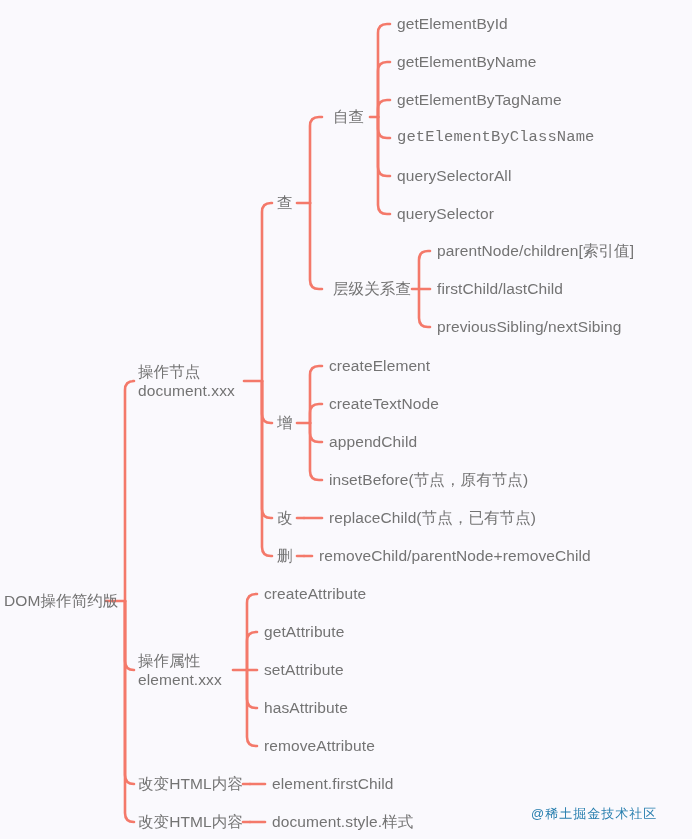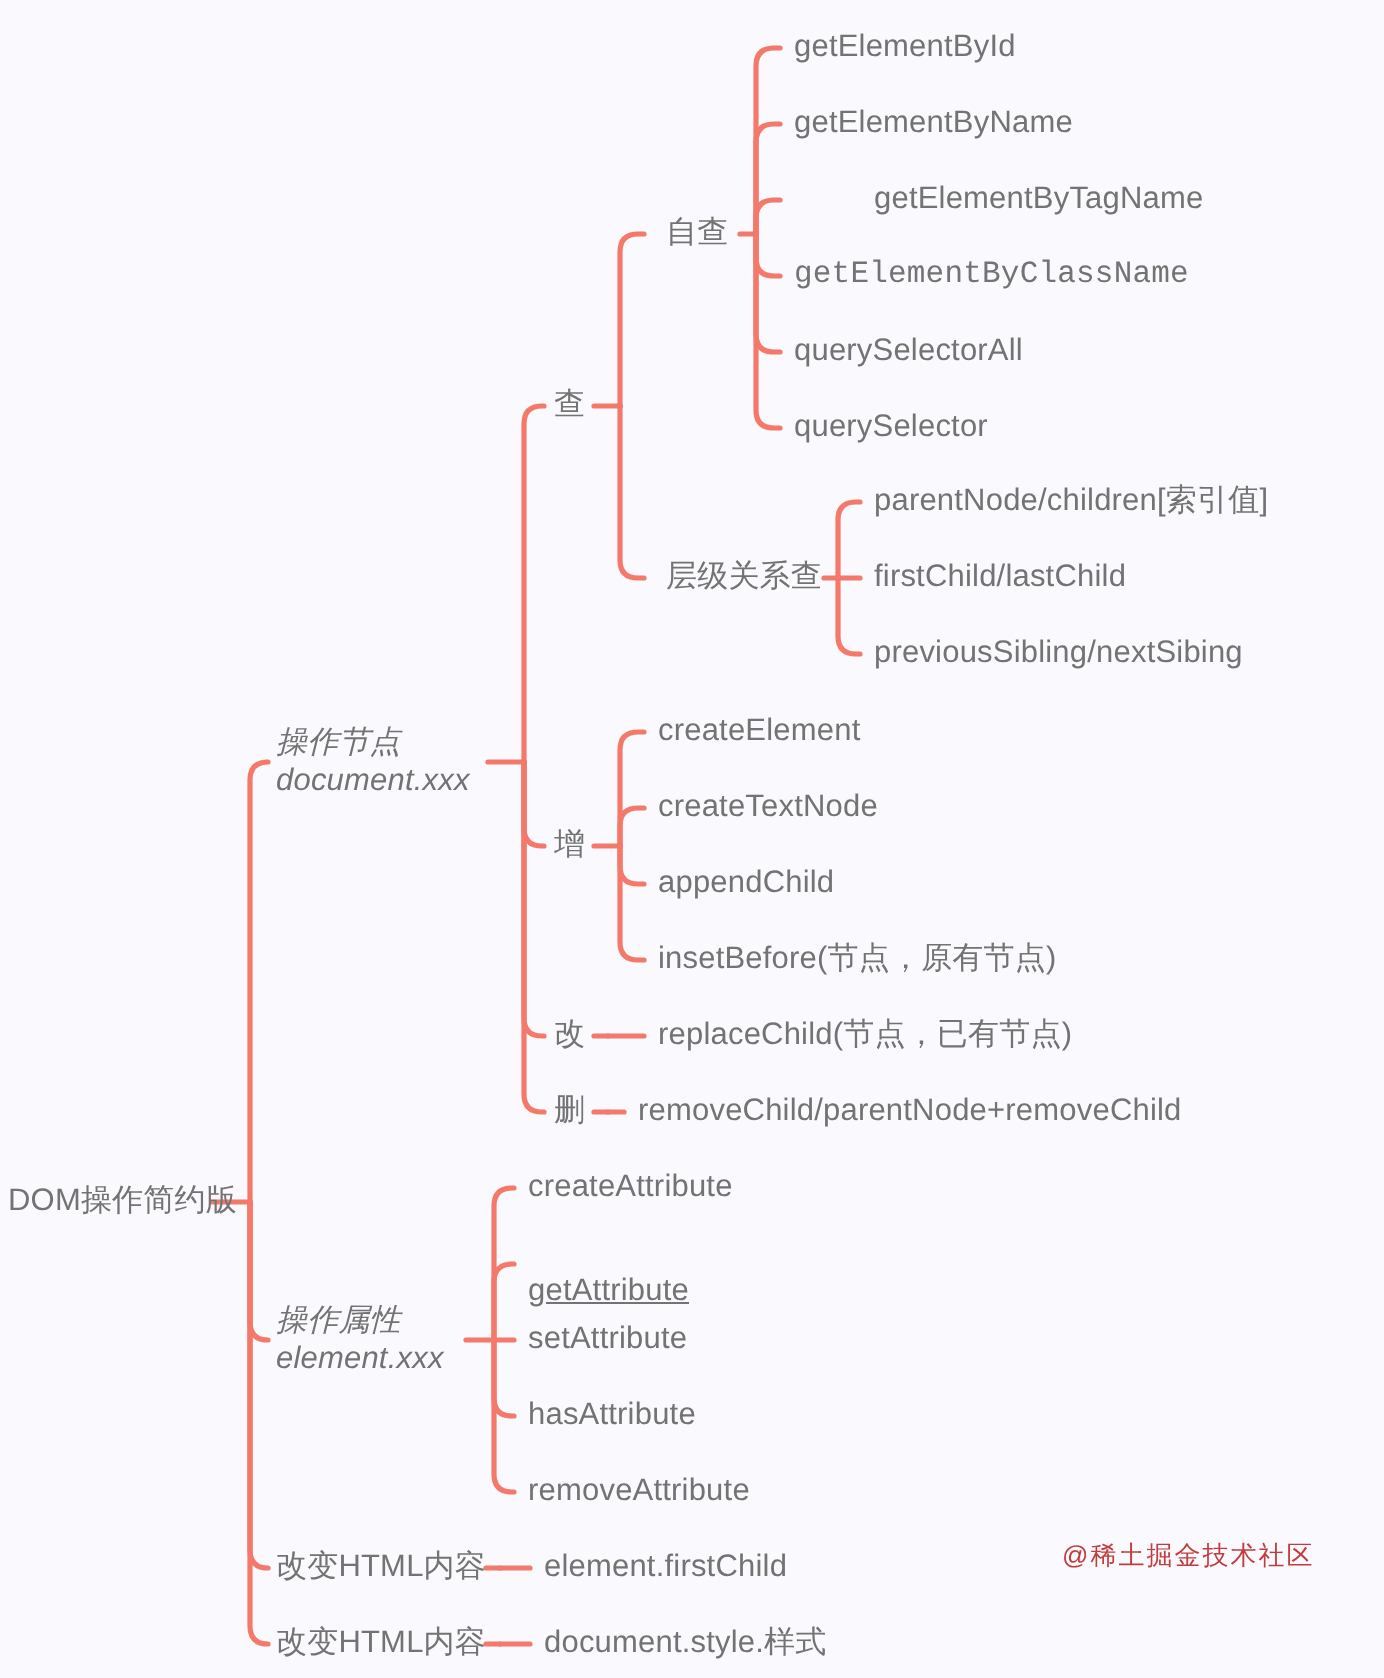--- a/index.html
+++ b/index.html
@@ -28,21 +28,20 @@
     position: absolute;
     color: #737373;
     font-size: 15.5px;
     line-height: 19px;
     white-space: pre;
     letter-spacing: 0.1px;
     font-family: "Liberation Sans", "DejaVu Sans", sans-serif;
   }
   .node-label.two-line {
     line-height: 19px;
-    font-style: italic;
   }
   .watermark {
     position: absolute;
     color: #c9c9d6;
     font-size: 13px;
     letter-spacing: 1px;
     white-space: pre;
     font-family: "Liberation Sans", "DejaVu Sans", sans-serif;
     opacity: 0.85;
   }
@@ -112,37 +111,37 @@
       <div class="node-label" style="left: 138px; top: 774px;">改变HTML内容</div>
       <div class="node-label" style="left: 138px; top: 812px;">改变HTML内容</div>
       <div class="node-label" style="left: 277px; top: 193px;">查</div>
       <div class="node-label" style="left: 277px; top: 413px;">增</div>
       <div class="node-label" style="left: 277px; top: 508px;">改</div>
       <div class="node-label" style="left: 277px; top: 546px;">删</div>
       <div class="node-label" style="left: 333px; top: 107px;">自查</div>
       <div class="node-label" style="left: 333px; top: 279px;">层级关系查</div>
       <div class="node-label" style="left: 397px; top: 14px;">getElementById</div>
       <div class="node-label" style="left: 397px; top: 52px;">getElementByName</div>
-      <div class="node-label" style="left: 397px; top: 90px; margin-left: 40px;">getElementByTagName</div>
+      <div class="node-label" style="left: 397px; top: 90px;">getElementByTagName</div>
       <div class="node-label" style="left: 397px; top: 128px; font-family: Liberation Mono, monospace;">getElementByClassName</div>
       <div class="node-label" style="left: 397px; top: 166px;">querySelectorAll</div>
       <div class="node-label" style="left: 397px; top: 204px;">querySelector</div>
       <div class="node-label" style="left: 437px; top: 241px; text-align: right;">parentNode/children[索引值]</div>
       <div class="node-label" style="left: 437px; top: 279px;">firstChild/lastChild</div>
       <div class="node-label" style="left: 437px; top: 317px;">previousSibling/nextSibing</div>
       <div class="node-label" style="left: 329px; top: 356px;">createElement</div>
       <div class="node-label" style="left: 329px; top: 394px;">createTextNode</div>
       <div class="node-label" style="left: 329px; top: 432px;">appendChild</div>
       <div class="node-label" style="left: 329px; top: 470px;">insetBefore(节点，原有节点)</div>
       <div class="node-label" style="left: 329px; top: 508px;">replaceChild(节点，已有节点)</div>
       <div class="node-label" style="left: 319px; top: 546px;">removeChild/parentNode+removeChild</div>
       <div class="node-label" style="left: 264px; top: 584px;">createAttribute</div>
-      <div class="node-label" style="left: 264px; top: 636px; text-decoration: underline;">getAttribute</div>
+      <div class="node-label" style="left: 264px; top: 622px;">getAttribute</div>
       <div class="node-label" style="left: 264px; top: 660px;">setAttribute</div>
       <div class="node-label" style="left: 264px; top: 698px;">hasAttribute</div>
       <div class="node-label" style="left: 264px; top: 736px;">removeAttribute</div>
       <div class="node-label" style="left: 272px; top: 774px;">element.firstChild</div>
       <div class="node-label" style="left: 272px; top: 812px;">document.style.样式</div>
     </div>
 
-  <div class="watermark" style="left: 531px; top: 769px; color: #b91c1c;">@稀土掘金技术社区</div>
+  <div class="watermark" style="left: 531px; top: 805px; color: #0369a1;">@稀土掘金技术社区</div>
 
 </div>
 
 </body></html>

